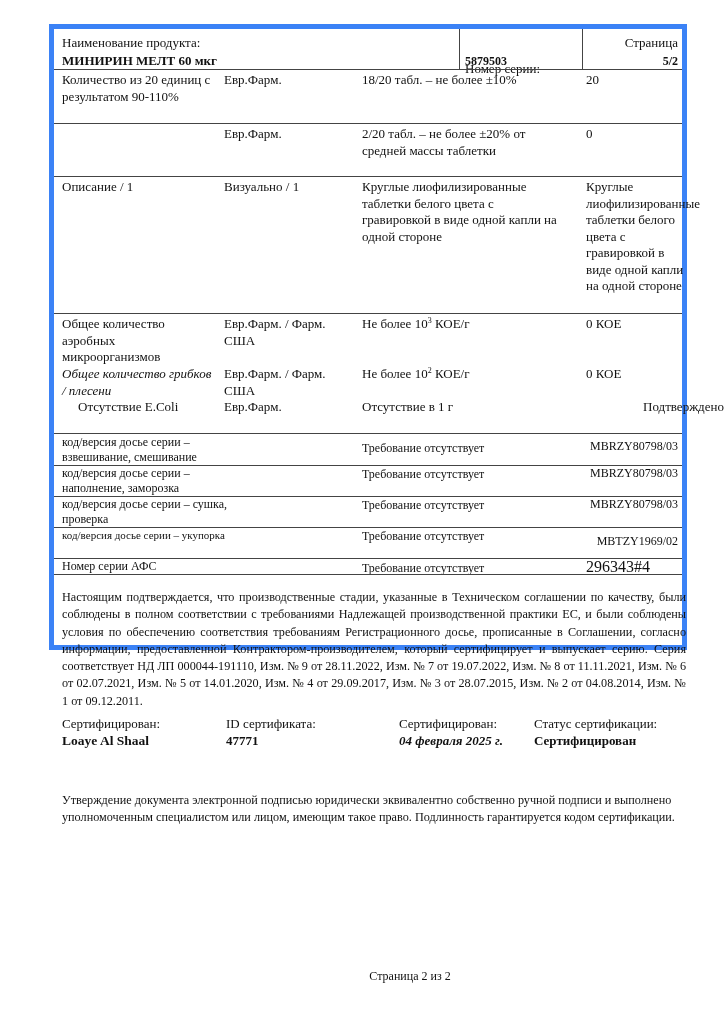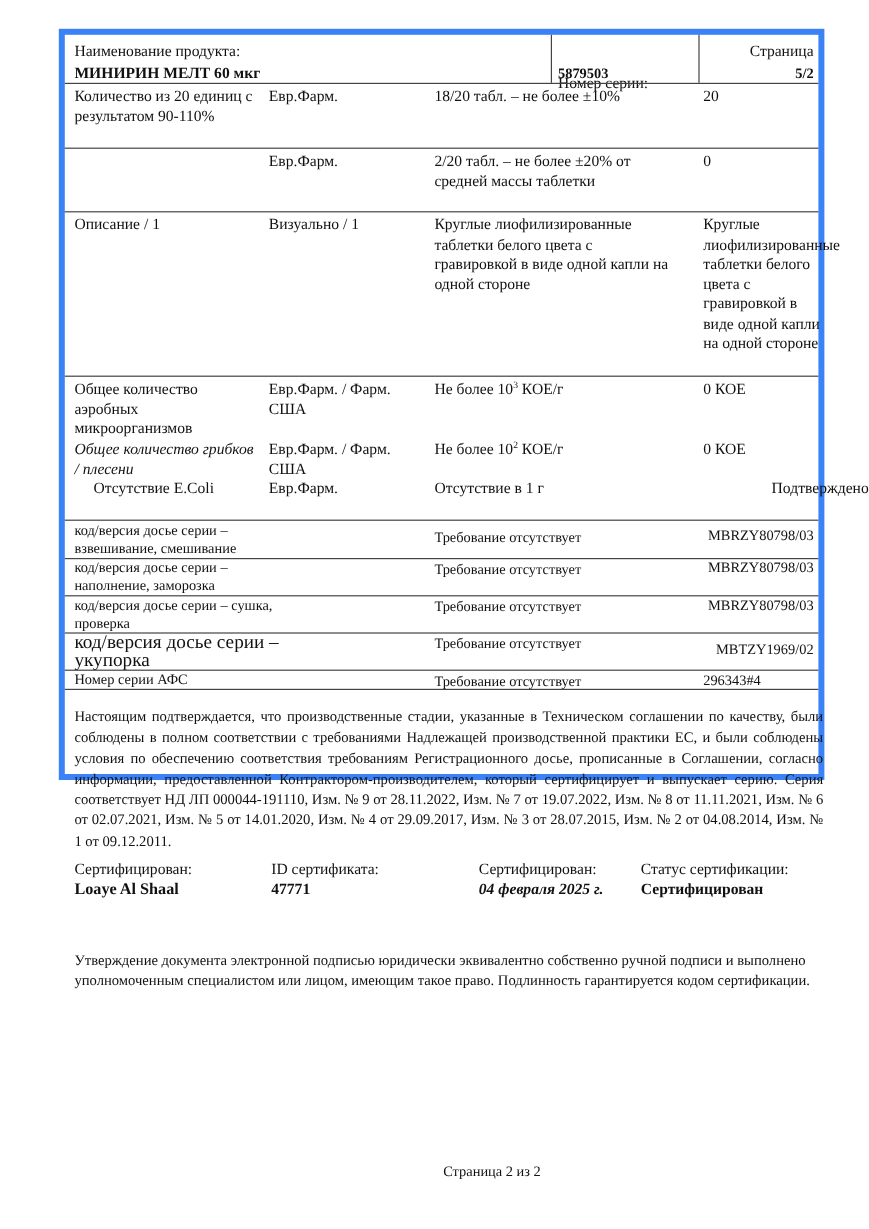--- a/index.html
+++ b/index.html
@@ -71,28 +71,28 @@
   <div class="abs" style="left:8px;top:437px;width:175px;font-size:12px;line-height:15px;">код/версия досье серии – наполнение, заморозка</div>
   <div class="abs" style="left:308px;top:437px;font-size:12px;">Требование отсутствует</div>
   <div class="abs r" style="right:4px;top:436px;font-size:12px;">MBRZY80798/03</div>
   <div class="hline" style="top:467px;"></div>
 
   <div class="abs" style="left:8px;top:468px;width:175px;font-size:12px;line-height:15px;">код/версия досье серии – сушка, проверка</div>
   <div class="abs" style="left:308px;top:468px;font-size:12px;">Требование отсутствует</div>
   <div class="abs r" style="right:4px;top:467px;font-size:12px;">MBRZY80798/03</div>
   <div class="hline" style="top:498px;"></div>
 
-  <div class="abs" style="left:8px;top:499px;width:175px;font-size:16px;line-height:15px;">код/версия досье серии – укупорка</div>
+  <div class="abs" style="left:8px;top:499px;width:175px;font-size:11px;line-height:15px;">код/версия досье серии – укупорка</div>
   <div class="abs" style="left:308px;top:499px;font-size:12px;">Требование отсутствует</div>
   <div class="abs r" style="right:4px;top:504px;font-size:12px;">MBTZY1969/02</div>
   <div class="hline" style="top:529px;"></div>
 
   <div class="abs" style="left:8px;top:530px;font-size:12px;line-height:15px;">Номер серии АФС</div>
   <div class="abs" style="left:308px;top:531px;font-size:12px;">Требование отсутствует</div>
-  <div class="abs" style="left:532px;top:530px;font-size:12px;">296343#4</div>
+  <div class="abs" style="left:532px;top:530px;font-size:16px;">296343#4</div>
   <div class="hline" style="top:545px;"></div>
 
   <div class="abs just" style="left:8px;top:560px;width:624px;font-size:12.2px;line-height:17.3px;">Настоящим подтверждается, что производственные стадии, указанные в Техническом соглашении по качеству, были соблюдены в полном соответствии с требованиями Надлежащей производственной практики ЕС, и были соблюдены условия по обеспечению соответствия требованиям Регистрационного досье, прописанные в Соглашении, согласно информации, предоставленной Контрактором-производителем, который сертифицирует и выпускает серию.  Серия соответствует НД ЛП 000044-191110, Изм. № 9 от 28.11.2022, Изм. № 7 от 19.07.2022, Изм. № 8 от 11.11.2021, Изм. № 6 от 02.07.2021, Изм. № 5 от 14.01.2020, Изм. № 4 от 29.09.2017, Изм. № 3 от 28.07.2015, Изм. № 2 от 04.08.2014, Изм. № 1 от 09.12.2011.</div>
 
   <div class="abs" style="left:8px;top:687px;">Сертифицирован:</div>
   <div class="abs b" style="left:8px;top:704px;font-size:13.5px;">Loaye Al Shaal</div>
   <div class="abs" style="left:172px;top:687px;">ID сертификата:</div>
   <div class="abs b" style="left:172px;top:704px;">47771</div>
   <div class="abs" style="left:345px;top:687px;">Сертифицирован:</div>
   <div class="abs b" style="left:345px;top:704px;font-style:italic;">04 февраля 2025 г.</div>

